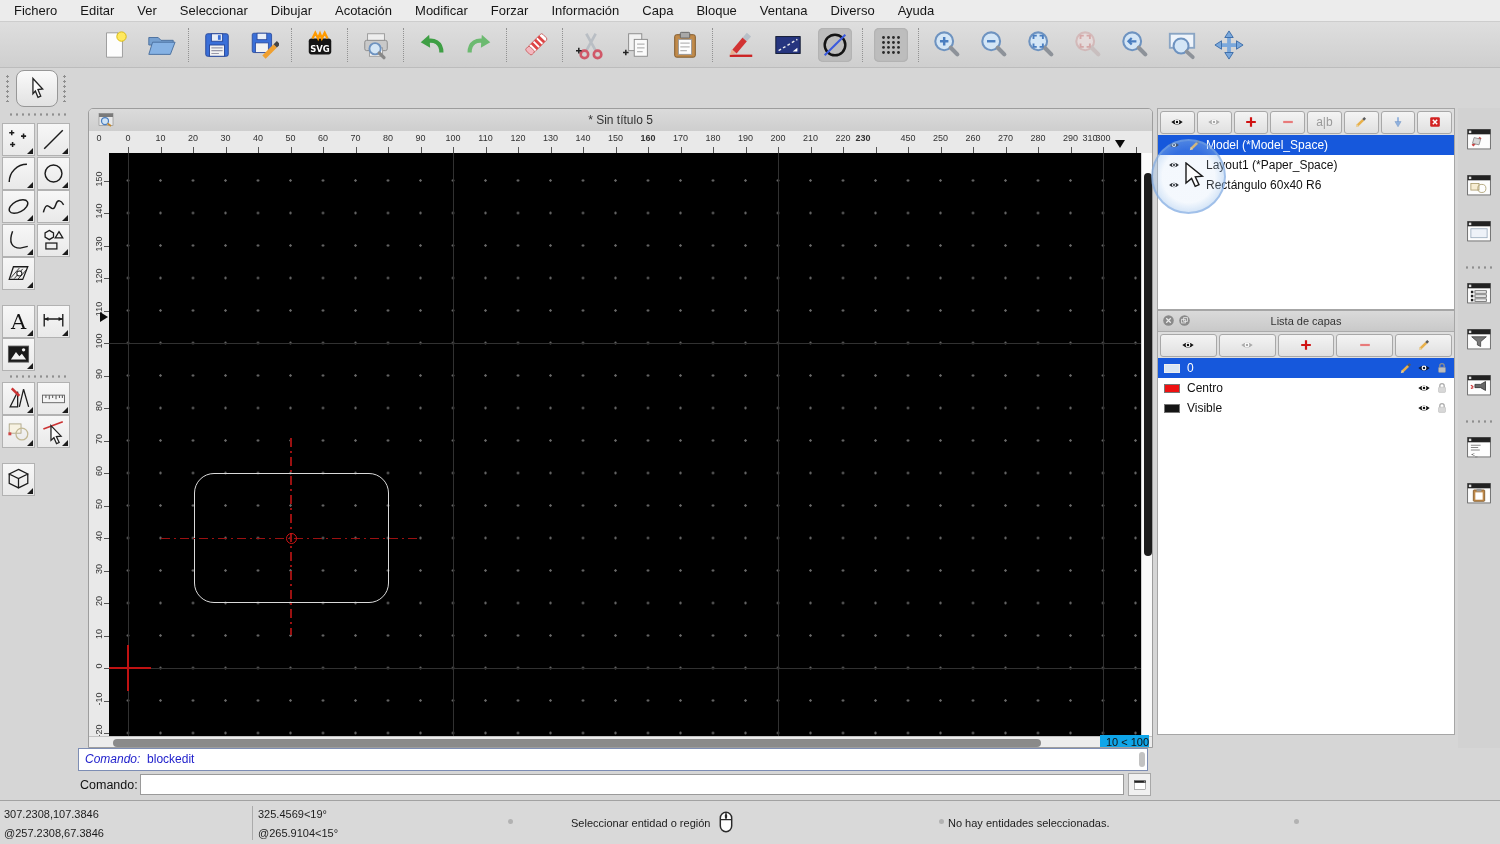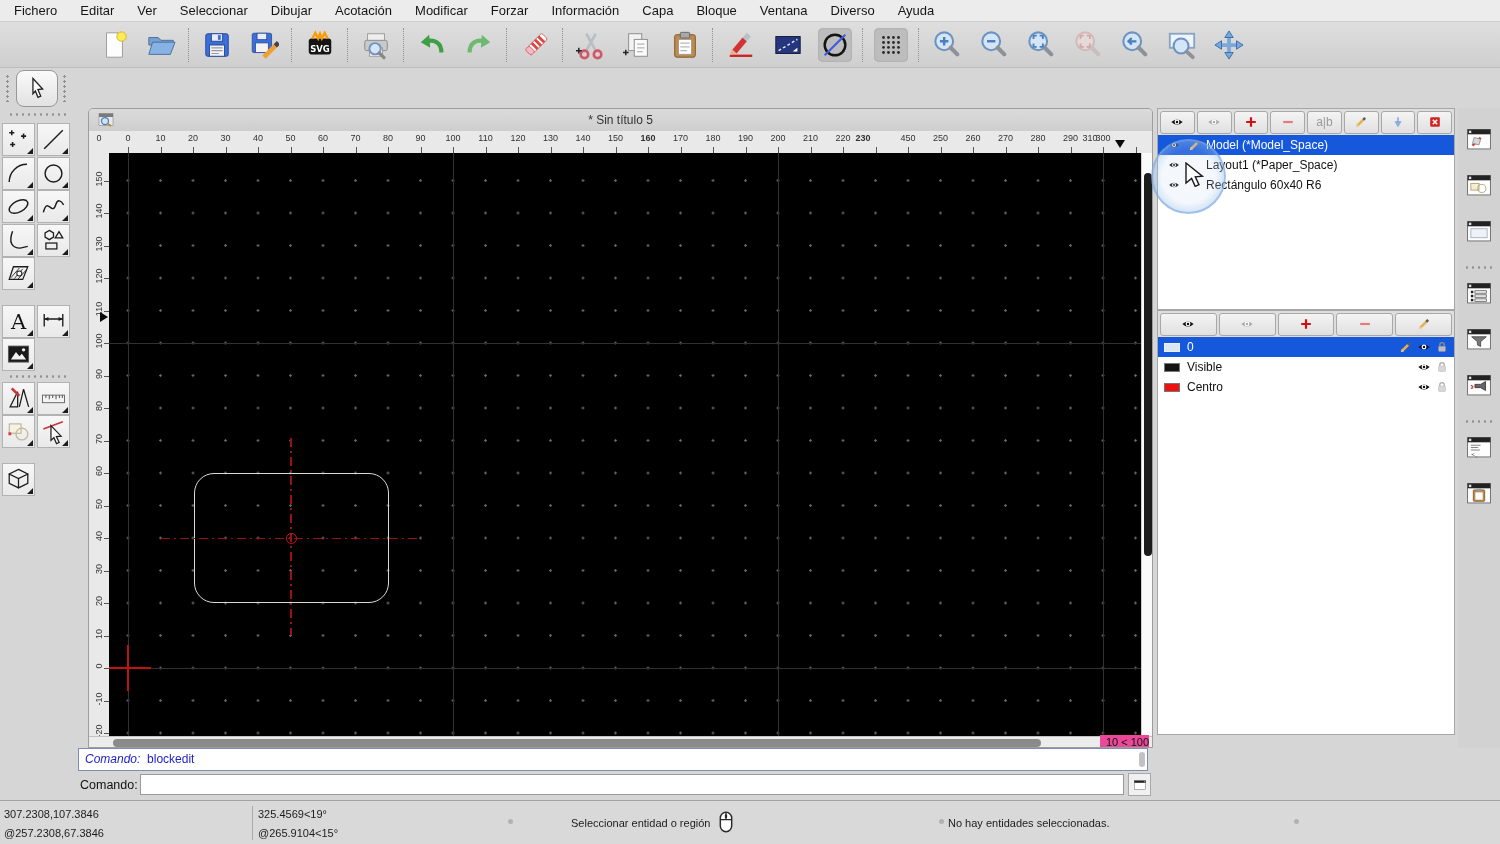--- a/index.html
+++ b/index.html
@@ -76,21 +76,21 @@
   #center-mark{position:absolute;left:176.5px;top:379.6px;width:11px;height:11px;border:1.6px solid #d01414;
                border-radius:50%;box-sizing:border-box;}
   .origin-line{position:absolute;background:#c01212;}
   #vscroll{position:absolute;left:1052px;top:44px;width:13px;height:583px;background:#fbfbfb;
            border-left:1px solid #cfcfcf;box-sizing:border-box;}
   #vthumb{position:absolute;left:2px;top:20px;width:8px;height:383px;background:#1c1c1c;border-radius:4px;}
   #hscroll{position:absolute;left:0;top:627px;width:1065px;height:13px;background:#ececec;
            border-top:1px solid #c2c2c2;box-sizing:border-box;}
   #hthumb{position:absolute;left:24px;top:2px;width:928px;height:8px;background:#8a8a8a;border-radius:4px;}
   #zoomlabel{position:absolute;right:3px;top:626px;height:14px;font-size:11px;color:#111;
-             background:#ec4899;padding-left:6px;line-height:14px;}
+             background:#0ea5e9;padding-left:6px;line-height:14px;}
 
   
   .panel-header{height:20px;background:linear-gradient(#dadada,#c9c9c9);border-bottom:1px solid #ababab;
                 position:relative;display:flex;align-items:center;justify-content:center;
                 font-size:11px;color:#333;}
   .ph-btn{position:absolute;top:3px;width:13px;height:13px;}
   .panel-toolbar{height:26px;background:#dedede;display:flex;align-items:center;padding:0 1px;}
   .pt-btn{flex:1;height:21px;margin:0 1px;background:linear-gradient(#f4f4f4,#e0e0e0);
           border:1px solid #a8a8a8;border-radius:3px;display:flex;align-items:center;justify-content:center;}
   .pt-btn svg{width:14px;height:14px;}
@@ -722,20 +722,32 @@
             <circle cx="16" cy="16" r="5.5" fill="#fff"></circle>
             <circle cx="16" cy="16" r="2.8" fill="#111"></circle>
           </svg></span>
         <span class="row-indent"></span>
         <span style="margin-left:4px;">Rectángulo 60x40 R6</span>
       </div>
     </div>
 </div>
 
 <div id="layer-panel">
+  <div class="panel-header">
+    <span class="ph-btn" style="left:4px;"><svg viewBox="0 0 32 32" width="13" height="13">
+          <circle cx="16" cy="16" r="13" fill="#8a8a8a"></circle>
+          <path d="M10.5 10.5 L21.5 21.5 M21.5 10.5 L10.5 21.5" stroke="#ececec" stroke-width="3"></path>
+        </svg></span>
+    <span class="ph-btn" style="left:20px;"><svg viewBox="0 0 32 32" width="13" height="13">
+          <circle cx="16" cy="16" r="13" fill="#8a8a8a"></circle>
+          <rect x="9" y="13" width="9" height="9" fill="none" stroke="#ececec" stroke-width="2"></rect>
+          <rect x="14" y="9" width="9" height="9" fill="none" stroke="#ececec" stroke-width="2"></rect>
+        </svg></span>
+    <span>Lista de capas</span>
+  </div>
   <div class="panel-toolbar" id="layer-toolbar">
       <div class="pt-btn">
         <svg viewBox="0 0 32 32" width="14" height="14">
           <path d="M3 16 Q16 4 29 16 Q16 28 3 16Z" fill="#111"></path>
           <circle cx="16" cy="16" r="5.5" fill="#fff"></circle>
           <circle cx="16" cy="16" r="2.8" fill="#111"></circle>
         </svg>
       </div>
       <div class="pt-btn">
         <svg viewBox="0 0 32 32" width="14" height="14">
@@ -777,37 +789,37 @@
             <circle cx="16" cy="16" r="5.5" fill="#fff"></circle>
             <circle cx="16" cy="16" r="2.8" fill="#0d1a33"></circle>
           </svg>
           <svg viewBox="0 0 32 32" width="14" height="14">
             <rect x="8" y="14" width="16" height="12" rx="2" fill="#bdbdbd" stroke="#8f8f8f"></rect>
             <path d="M11 14 v-3 a5 5 0 0 1 10 0 v3" fill="none" stroke="#8f8f8f" stroke-width="3"></path>
           </svg>
         </span>
       </div>
       <div class="list-row">
-        <span class="swatch" style="background:#141414;"></span>
-        <span style="margin-left:7px;">Visible</span>
+        <span class="swatch" style="background:#ee1111;"></span>
+        <span style="margin-left:7px;">Centro</span>
         <span class="row-right">
           <svg viewBox="0 0 32 32" width="14" height="14">
             <path d="M3 16 Q16 4 29 16 Q16 28 3 16Z" fill="#111"></path>
             <circle cx="16" cy="16" r="5.5" fill="#fff"></circle>
             <circle cx="16" cy="16" r="2.8" fill="#111"></circle>
           </svg>
           <svg viewBox="0 0 32 32" width="14" height="14">
             <rect x="8" y="14" width="16" height="12" rx="2" fill="#d8d8d8" stroke="#adadad"></rect>
             <path d="M11 14 v-3 a5 5 0 0 1 10 0 v3" fill="none" stroke="#adadad" stroke-width="3"></path>
           </svg>
         </span>
       </div>
       <div class="list-row">
-        <span class="swatch" style="background:#ee1111;"></span>
-        <span style="margin-left:7px;">Centro</span>
+        <span class="swatch" style="background:#141414;"></span>
+        <span style="margin-left:7px;">Visible</span>
         <span class="row-right">
           <svg viewBox="0 0 32 32" width="14" height="14">
             <path d="M3 16 Q16 4 29 16 Q16 28 3 16Z" fill="#111"></path>
             <circle cx="16" cy="16" r="5.5" fill="#fff"></circle>
             <circle cx="16" cy="16" r="2.8" fill="#111"></circle>
           </svg>
           <svg viewBox="0 0 32 32" width="14" height="14">
             <rect x="8" y="14" width="16" height="12" rx="2" fill="#d8d8d8" stroke="#adadad"></rect>
             <path d="M11 14 v-3 a5 5 0 0 1 10 0 v3" fill="none" stroke="#adadad" stroke-width="3"></path>
           </svg>

